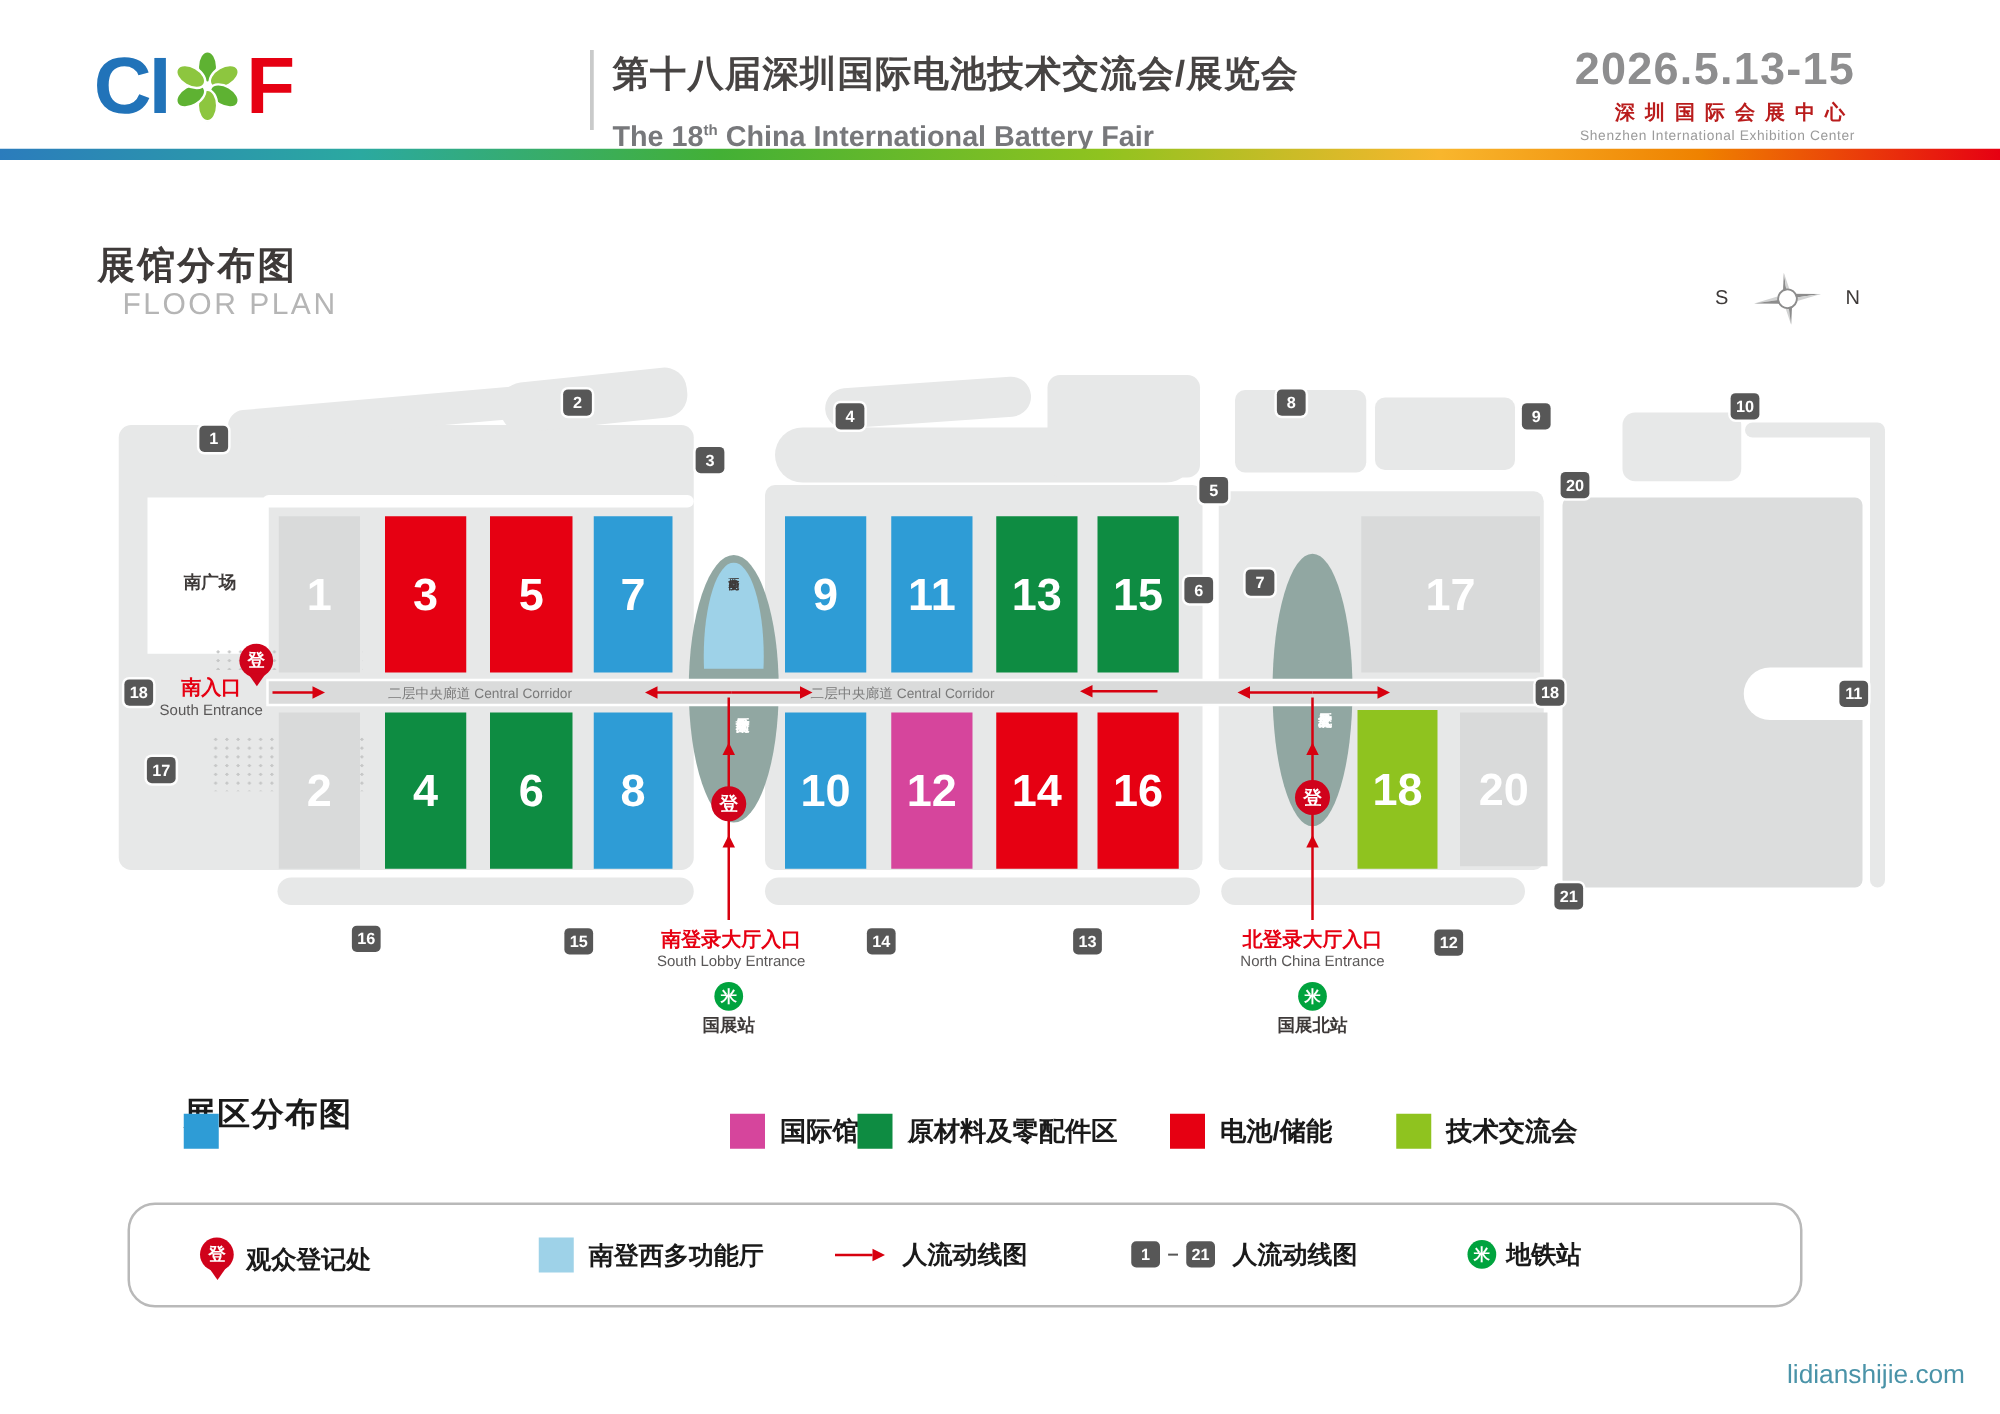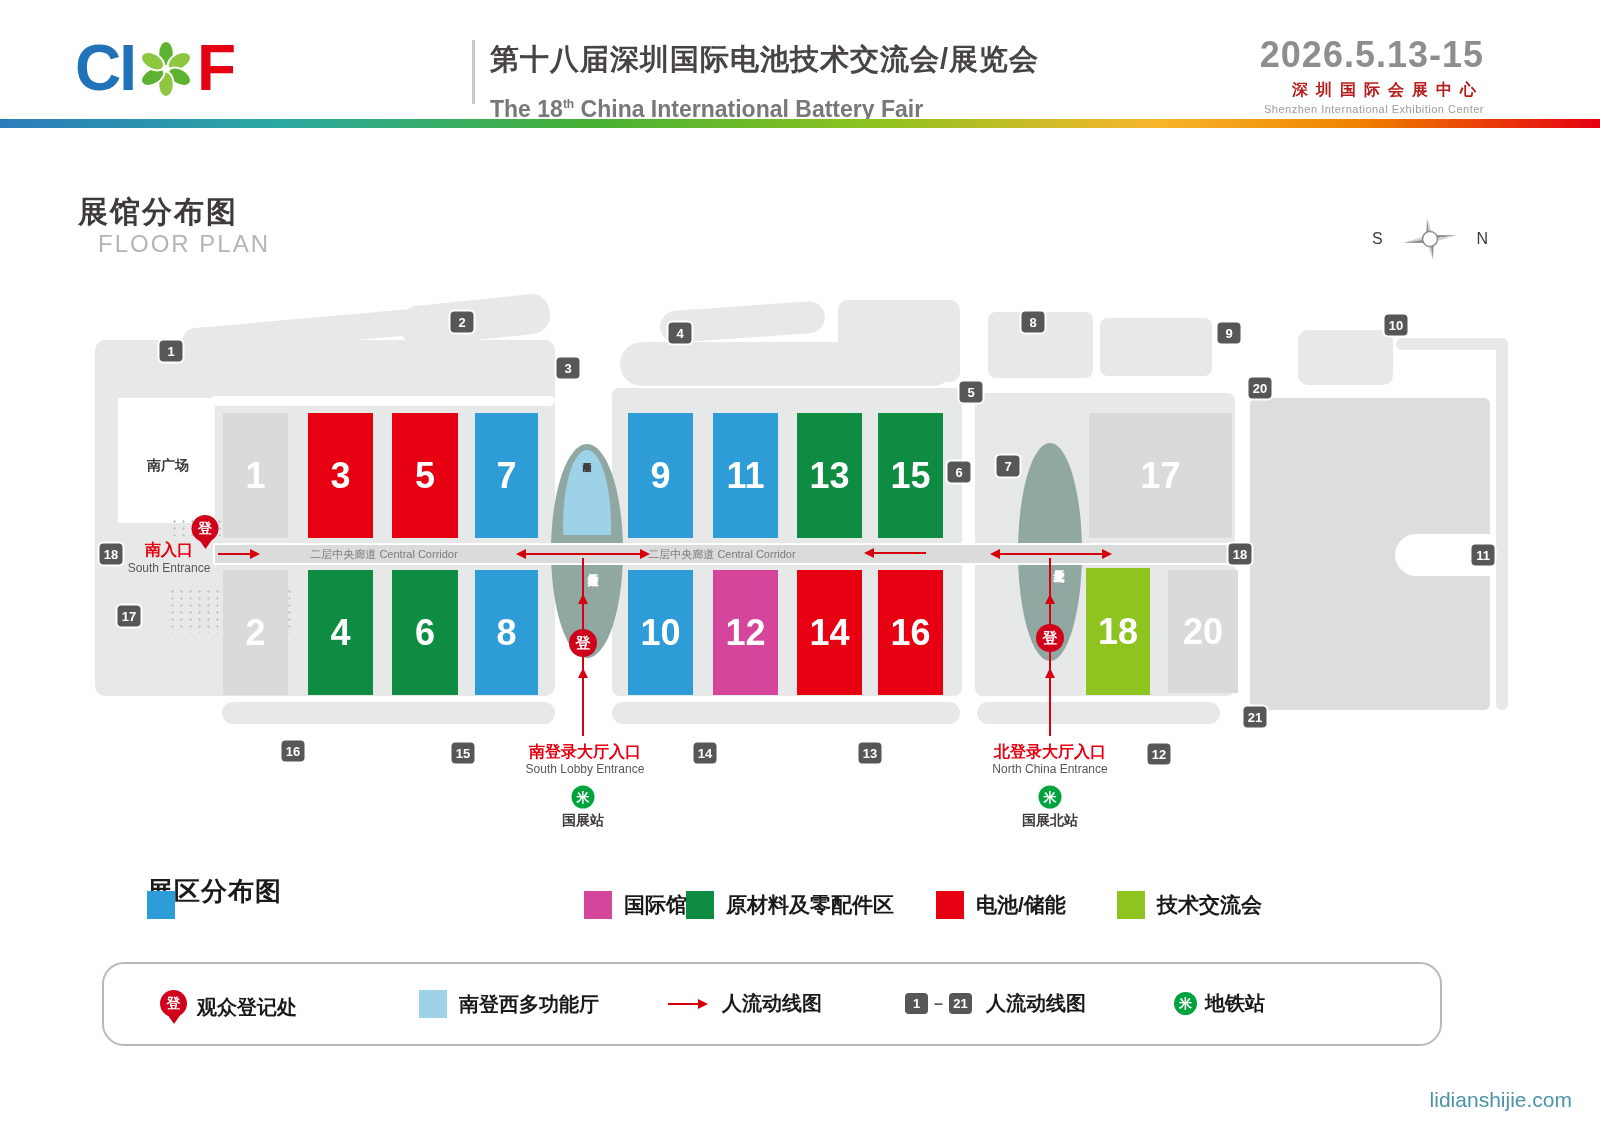--- a/index.html
+++ b/index.html
@@ -305,21 +305,21 @@
   </div>
 
 <div class="key-box"></div>
 <div class="key-item" style="left:160px;">
   <div class="reg-pin" style="position:static;transform:none;margin-right:10px;">
     <div class="pc">登</div>
       <div class="pt"></div>
   </div>
   <span class="key-label">观众登记处</span>
 </div>
-<div class="key-item" style="left:419px;text-align:right;">
+<div class="key-item" style="left:431px;text-align:right;">
   <div class="key-sq"></div>
   <span class="key-label">南登西多功能厅</span>
 </div>
 <div class="key-item" style="left:668px;">
   <div style="position:relative;width:40px;height:10px;margin-right:14px;">
     <div style="position:absolute;left:0;top:4px;width:30px;height:2.5px;background:#d7000f;"></div>
     <div style="position:absolute;left:30px;top:0;width:0;height:0;border-left:10px solid #d7000f;border-top:5px solid transparent;border-bottom:5px solid transparent;"></div>
   </div>
   <span class="key-label">人流动线图</span>
 </div>

